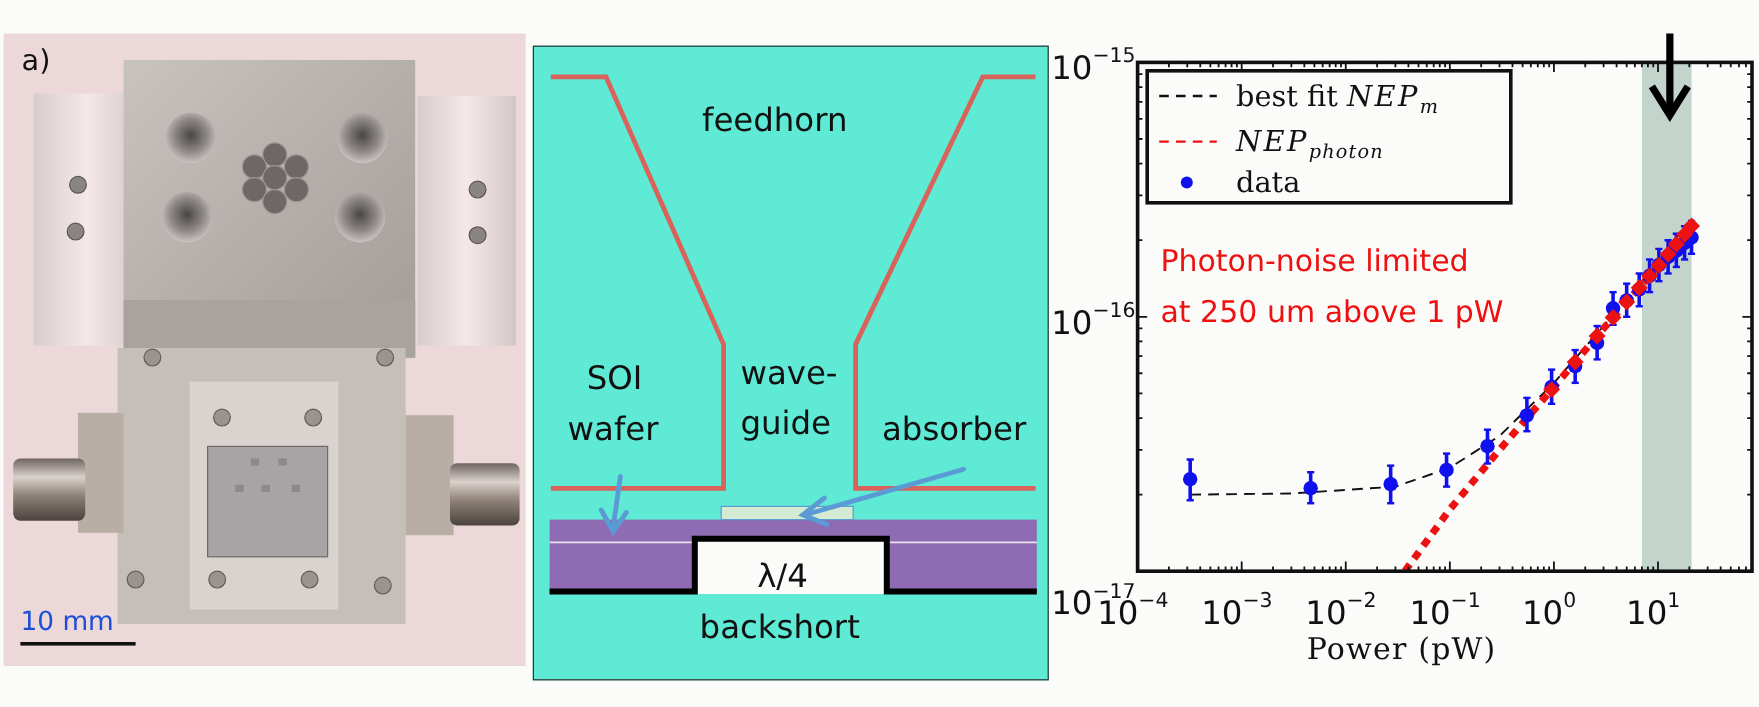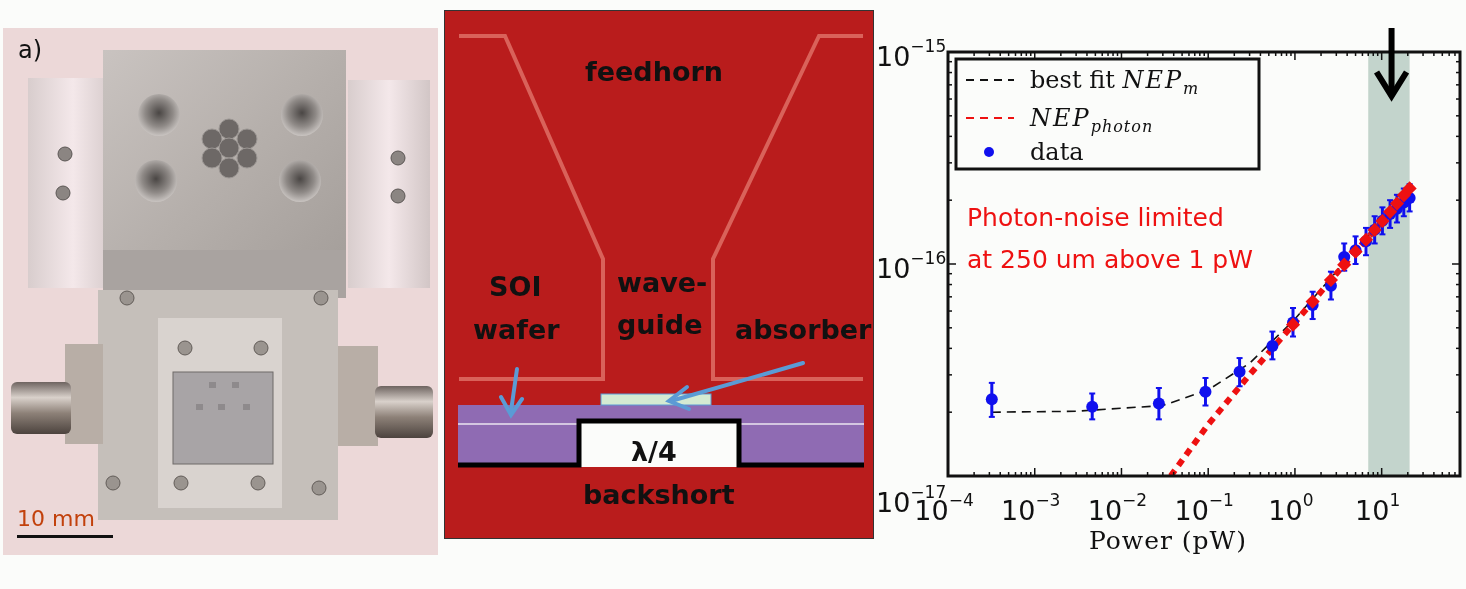--- a/index.html
+++ b/index.html
@@ -4,25 +4,25 @@
 <style>
   html, body { margin:0; padding:0; }
   body { width:1466px; height:589px; background:#fbfcfa; position:relative; overflow:hidden;
          font-family:"DejaVu Sans", sans-serif; }
   .panel { position:absolute; }
   
   #photo { left:3px; top:28px; width:435px; height:527px; background:#ecd8d8; overflow:hidden; }
   #photo svg { position:absolute; left:0; top:0; }
   .panel-label { position:absolute; left:15px; top:8px; font-family:"DejaVu Sans", sans-serif;
                  font-size:24px; color:#111; }
-  .scale-label { position:absolute; left:14px; top:478px; font-size:22px; color:#c2410c;
+  .scale-label { position:absolute; left:14px; top:478px; font-size:22px; color:#1d4ed8;
                  font-family:"DejaVu Sans", sans-serif; }
   .scale-bar { position:absolute; left:14px; top:507px; width:96px; height:3px; background:#111; }
   
-  #diagram { left:444px; top:10px; width:428px; height:527px; border:1.5px solid #333; background:#b91c1c;font-weight:bold; }
+  #diagram { left:444px; top:38px; width:428px; height:527px; border:1.5px solid #333; background:#5eead4; }
   #diagram svg { position:absolute; left:0; top:0; }
   .dtext { font-family:"DejaVu Sans", sans-serif; font-size:27px; fill:#111; }
   
   #chart { left:874px; top:0; width:592px; height:589px; }
   #chart svg { position:absolute; left:0; top:0; }
   .tick-label { font-family:"DejaVu Sans", sans-serif; font-size:27px; fill:#111; }
   .tick-exp { font-family:"DejaVu Sans", sans-serif; font-size:17px; fill:#111; }
   .axis-title { font-family:"DejaVu Serif", serif; font-size:25px; fill:#111; letter-spacing:1px; }
   .legend-text { font-family:"DejaVu Serif", serif; font-size:24px; fill:#111; }
   .legend-ital { font-family:"DejaVu Serif", serif; font-style:italic; font-size:24px; fill:#111; letter-spacing:2px; }

